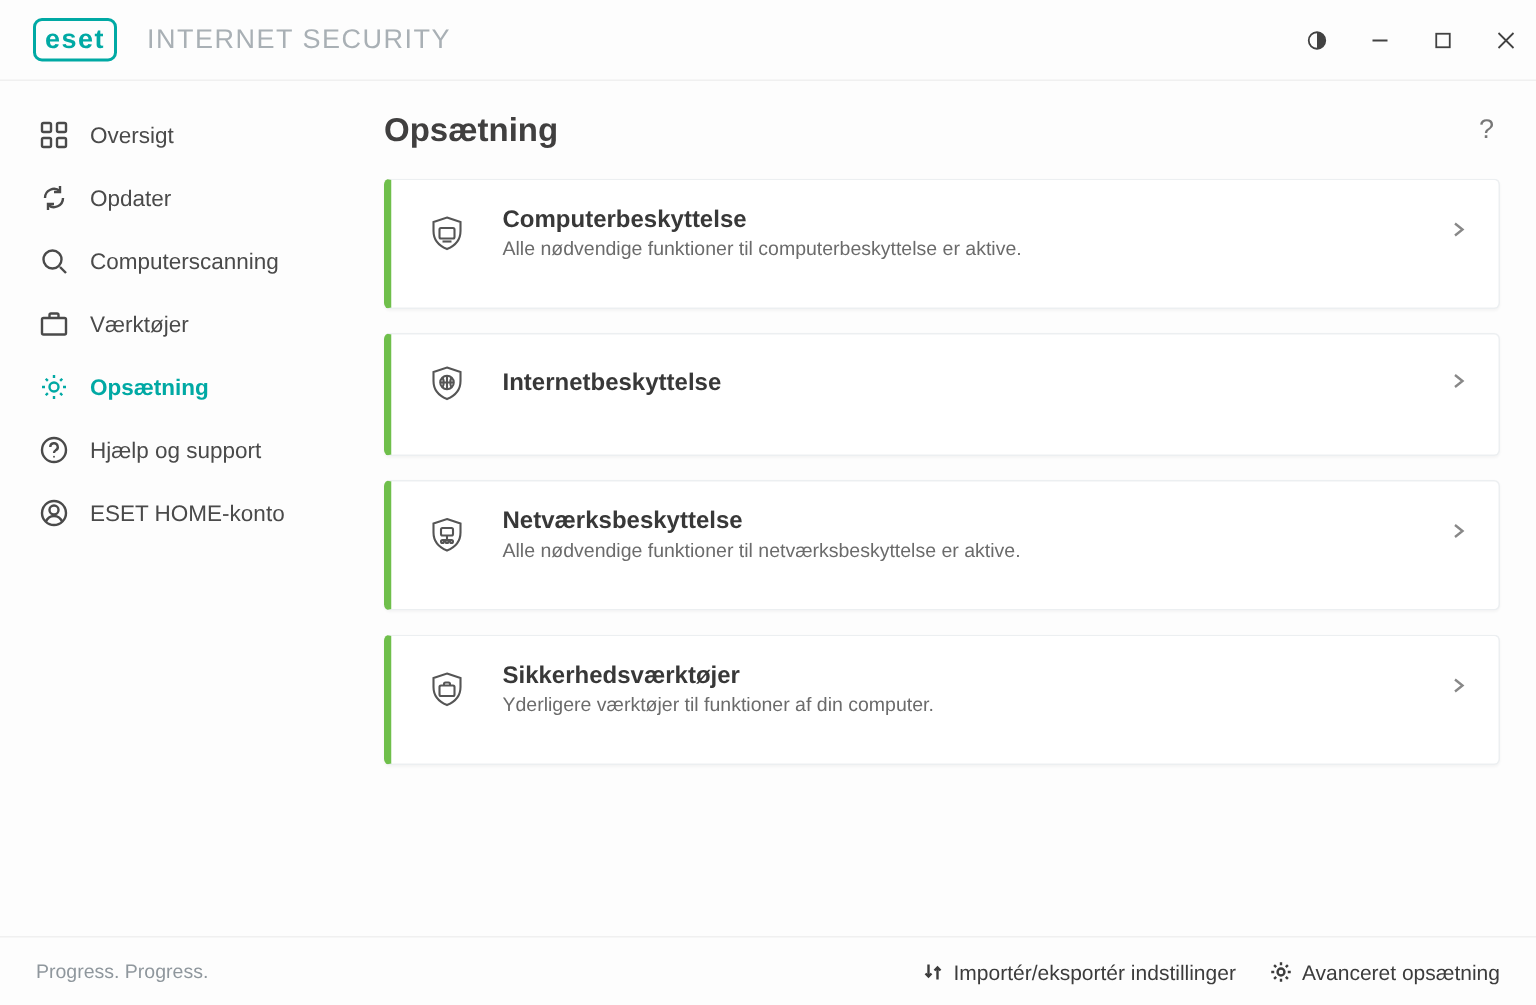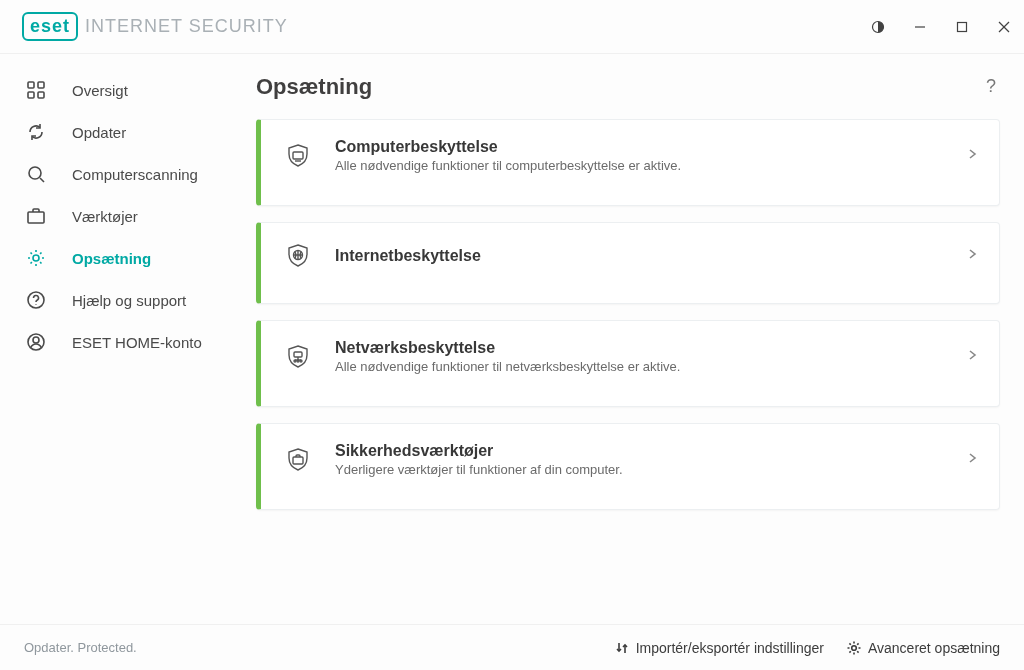--- a/index.html
+++ b/index.html
@@ -6,21 +6,21 @@
   html, body { width: 1024px; height: 670px; font-family: "Segoe UI", Arial, sans-serif; background: #fdfdfd; color: #333; overflow: hidden; }
   body { display: flex; flex-direction: column; }
 
   .titlebar {
     height: 54px;
     display: flex;
     align-items: center;
     padding: 0 12px 0 22px;
     border-bottom: 1px solid #f0f0f0;
   }
-  .logo-wrap { display: flex; align-items: center; gap: 7px; }
+  .logo-wrap { display: flex; align-items: center; gap: 20px; }
   .brand-logo {
     display: inline-flex; align-items: center; justify-content: center;
     font-weight: 800; letter-spacing: 1px;
     color: #00a9a4; font-size: 18px;
     border: 2px solid #00a9a4; border-radius: 6px;
     padding: 2px 6px;
   }
   .brand-text { color: #a9b0b5; font-size: 18px; letter-spacing: 1px; font-weight: 500; }
 
   .win-controls { margin-left: auto; display: flex; align-items: center; gap: 26px; }
@@ -29,21 +29,21 @@
 
   .main-row { flex: 1 1 auto; display: flex; min-height: 0; }
 
   .sidebar {
     width: 238px;
     padding: 16px 0 0 0;
     display: flex; flex-direction: column;
   }
   .side-list { list-style: none; display: flex; flex-direction: column; gap: 2px; }
   .side-item {
-    display: flex; align-items: center; gap: 26px;
+    display: flex; align-items: center; gap: 14px;
     padding: 10px 18px 10px 26px;
     color: #4a4a4a; font-size: 15px; cursor: pointer;
   }
   .side-item.active { color: #00a9a4; font-weight: 600; }
   .side-icon { width: 20px; height: 20px; display: inline-flex; align-items: center; justify-content: center; }
   .side-icon svg { width: 20px; height: 20px; stroke: currentColor; stroke-width: 1.6; fill: none; }
 
   .content {
     flex: 1 1 auto;
     display: flex; flex-direction: column;
@@ -279,21 +279,21 @@
               <polyline points="5 3 10 7 5 11"></polyline>
             </svg>
         </span>
       </div>
 
     </div>
   </main>
 </div>
 
 <div class="footer">
-  <span class="footer-left">Opdater. Protected.</span>
+  <span class="footer-left">Progress. Progress.</span>
   <div class="footer-actions">
     <span class="footer-action">
       <svg viewBox="0 0 16 16">
           <path d="M5 3v8"></path>
           <polyline points="3 9 5 11 7 9"></polyline>
           <path d="M11 13V5"></path>
           <polyline points="9 7 11 5 13 7"></polyline>
         </svg>
       <span>Importér/eksportér indstillinger</span>
     </span>

